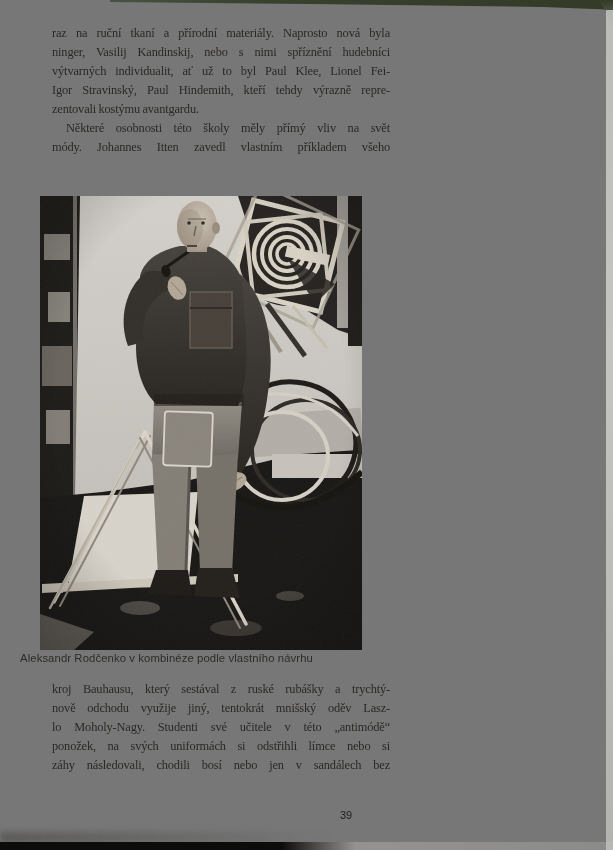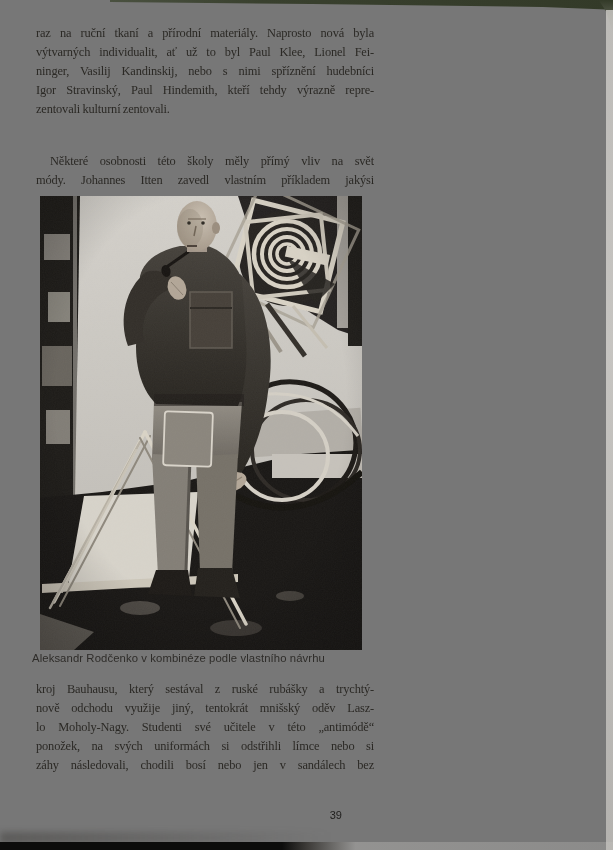--- a/index.html
+++ b/index.html
@@ -33,58 +33,58 @@
     position:absolute;left:0;bottom:6px;width:360px;height:12px;
     background:linear-gradient(90deg,rgba(60,58,55,.45),rgba(60,58,55,0) 92%);
     filter:blur(3px);
   }
   .bottom-band{
     position:absolute;left:0;bottom:0;width:100%;height:8px;
     background:linear-gradient(90deg,#0c0c0b 0%,#0c0c0b 46%,#3c3a37 50%,rgba(200,198,194,.35) 58%,rgba(200,198,194,.25) 100%);
   }
   
   .textblock{
-    position:absolute;left:36px;width:338px;color:#2b2925;
+    position:absolute;left:52px;width:338px;color:#2b2925;
     font-size:12.4px;line-height:19px;letter-spacing:-0.15px;word-spacing:-0.6px;
   }
   .tb1{top:24px;}
   .tb2{top:680px;}
   .line{height:19px;overflow:hidden;text-align:justify;text-align-last:justify;}
   .line.last{text-align-last:left;}
-  .line.indent{text-indent:14px;margin-top:33px;}
+  .line.indent{text-indent:14px;}
   
   .photo{position:absolute;left:40px;top:196px;width:322px;height:454px;}
   .photo svg{display:block;}
   .caption{
-    position:absolute;left:32px;top:652px;width:360px;
+    position:absolute;left:20px;top:652px;width:360px;
     font-family:"Liberation Sans",sans-serif;font-size:11.3px;color:#2e2c29;
     letter-spacing:.1px;
   }
   .pagenum{
-    position:absolute;left:316px;top:809px;width:26px;text-align:right;
+    position:absolute;left:340px;top:809px;width:26px;text-align:left;
     font-family:"Liberation Sans",sans-serif;font-weight:normal;font-size:11px;color:#1f1e1c;
   }
 </style>
 </head>
 <body>
 
 <div class="scan">
 
   <div class="top-band"></div>
   <div class="top-corner"></div>
   <div class="right-edge"></div>
 
   <div class="textblock tb1">
     <div class="line">raz na ruční tkaní a přírodní materiály. Naprosto nová byla</div>
+    <div class="line">ninger, Vasilij Kandinskij, nebo s nimi spříznění hudebníci</div>
     <div class="line">výtvarných individualit, ať už to byl Paul Klee, Lionel Fei-</div>
-    <div class="line">ninger, Vasilij Kandinskij, nebo s nimi spříznění hudebníci</div>
     <div class="line">Igor Stravinský, Paul Hindemith, kteří tehdy výrazně repre-</div>
-    <div class="line last">zentovali kulturní zentovali.</div>
+    <div class="line last">zentovali kostýmu avantgardu.</div>
     <div class="line indent">Některé osobnosti této školy měly přímý vliv na svět</div>
-    <div class="line">módy. Johannes Itten zavedl vlastním příkladem jakýsi</div>
+    <div class="line">módy. Johannes Itten zavedl vlastním příkladem všeho</div>
   </div>
 
   <div class="photo">
     <svg width="322" height="454" viewBox="0 0 322 454" xmlns="http://www.w3.org/2000/svg">
       <defs>
         <linearGradient id="wallGrad" x1="0" y1="0" x2="0" y2="1">
           <stop offset="0" stop-color="#d3d0ca"></stop>
             <stop offset="1" stop-color="#bcb9b3"></stop>
         </linearGradient>
         <linearGradient id="coatGrad" x1="0" y1="0" x2="0" y2="1">

